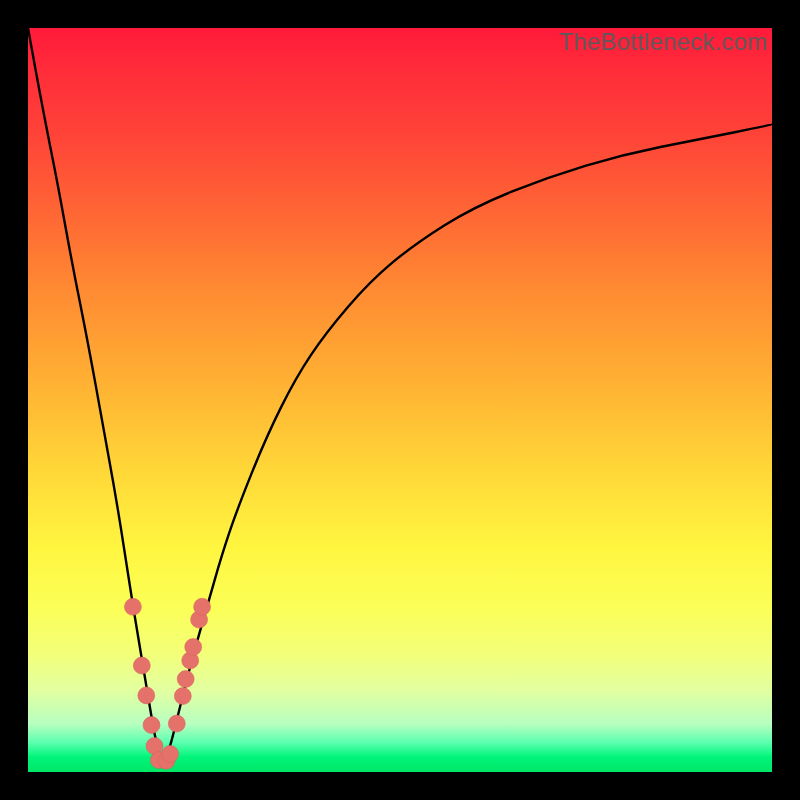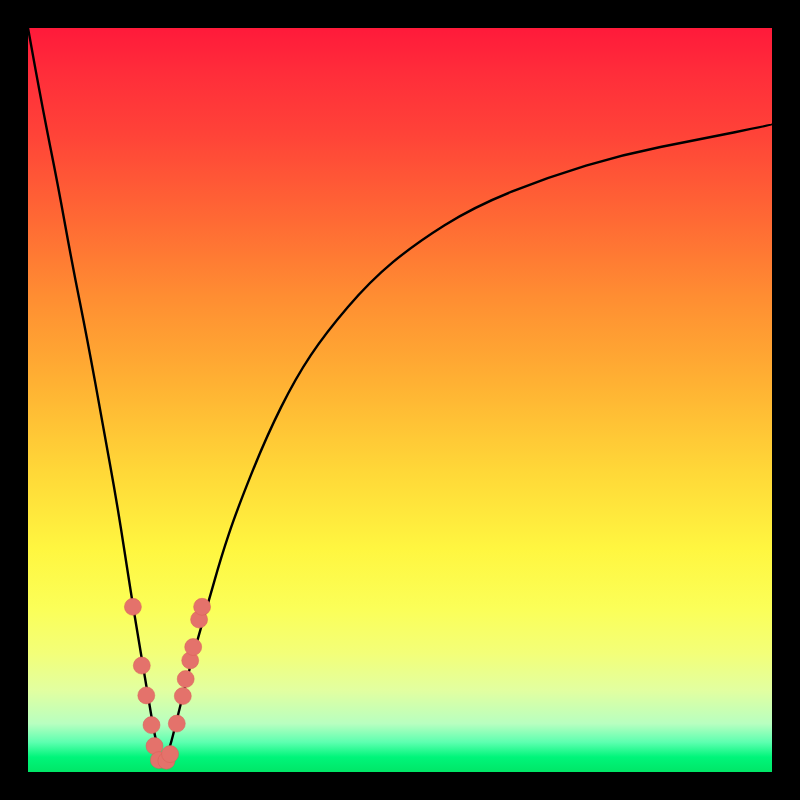--- a/index.html
+++ b/index.html
@@ -93,15 +93,16 @@
           <circle cx="148.8" cy="695.6" r="8.5" class="dot" fill="#e4726b" stroke="#d85f58"></circle>
           <circle cx="154.8" cy="668.1" r="8.5" class="dot" fill="#e4726b" stroke="#d85f58"></circle>
           <circle cx="157.7" cy="651.0" r="8.5" class="dot" fill="#e4726b" stroke="#d85f58"></circle>
           <circle cx="162.2" cy="632.4" r="8.5" class="dot" fill="#e4726b" stroke="#d85f58"></circle>
           <circle cx="165.2" cy="619.0" r="8.5" class="dot" fill="#e4726b" stroke="#d85f58"></circle>
           <circle cx="171.1" cy="591.5" r="8.5" class="dot" fill="#e4726b" stroke="#d85f58"></circle>
           <circle cx="174.1" cy="578.8" r="8.5" class="dot" fill="#e4726b" stroke="#d85f58"></circle>
         </g>
     </svg>
 
+    <div class="watermark">TheBottleneck.com</div>
   </div>
 
 </div>
 
 </body></html>

